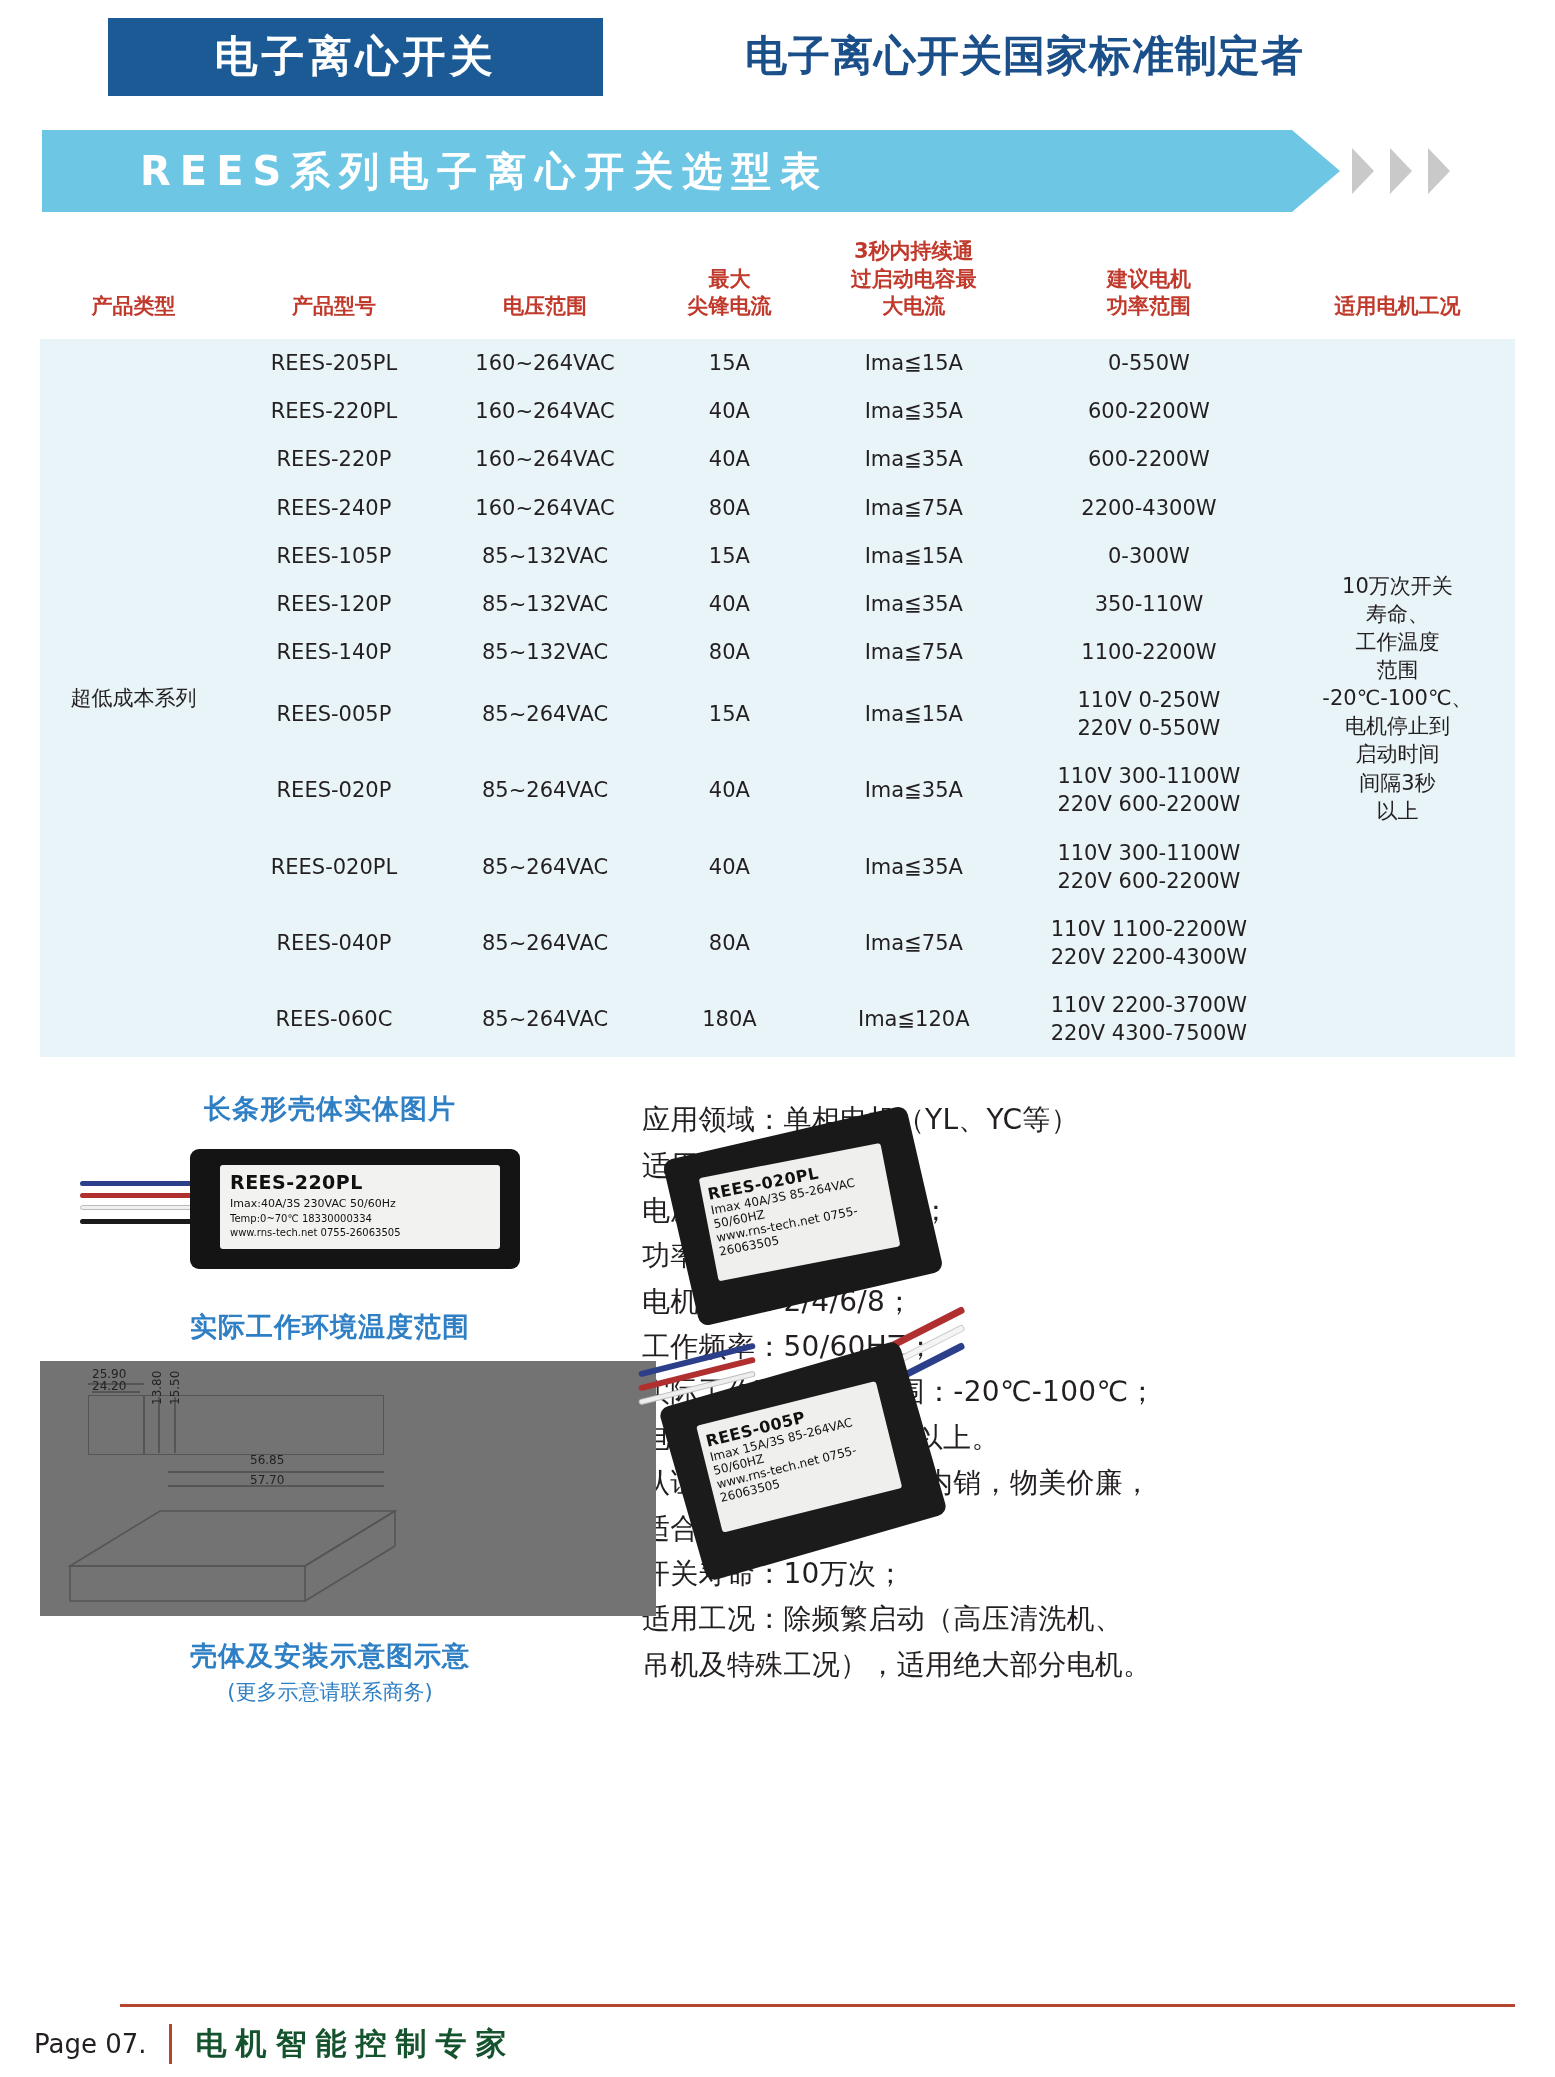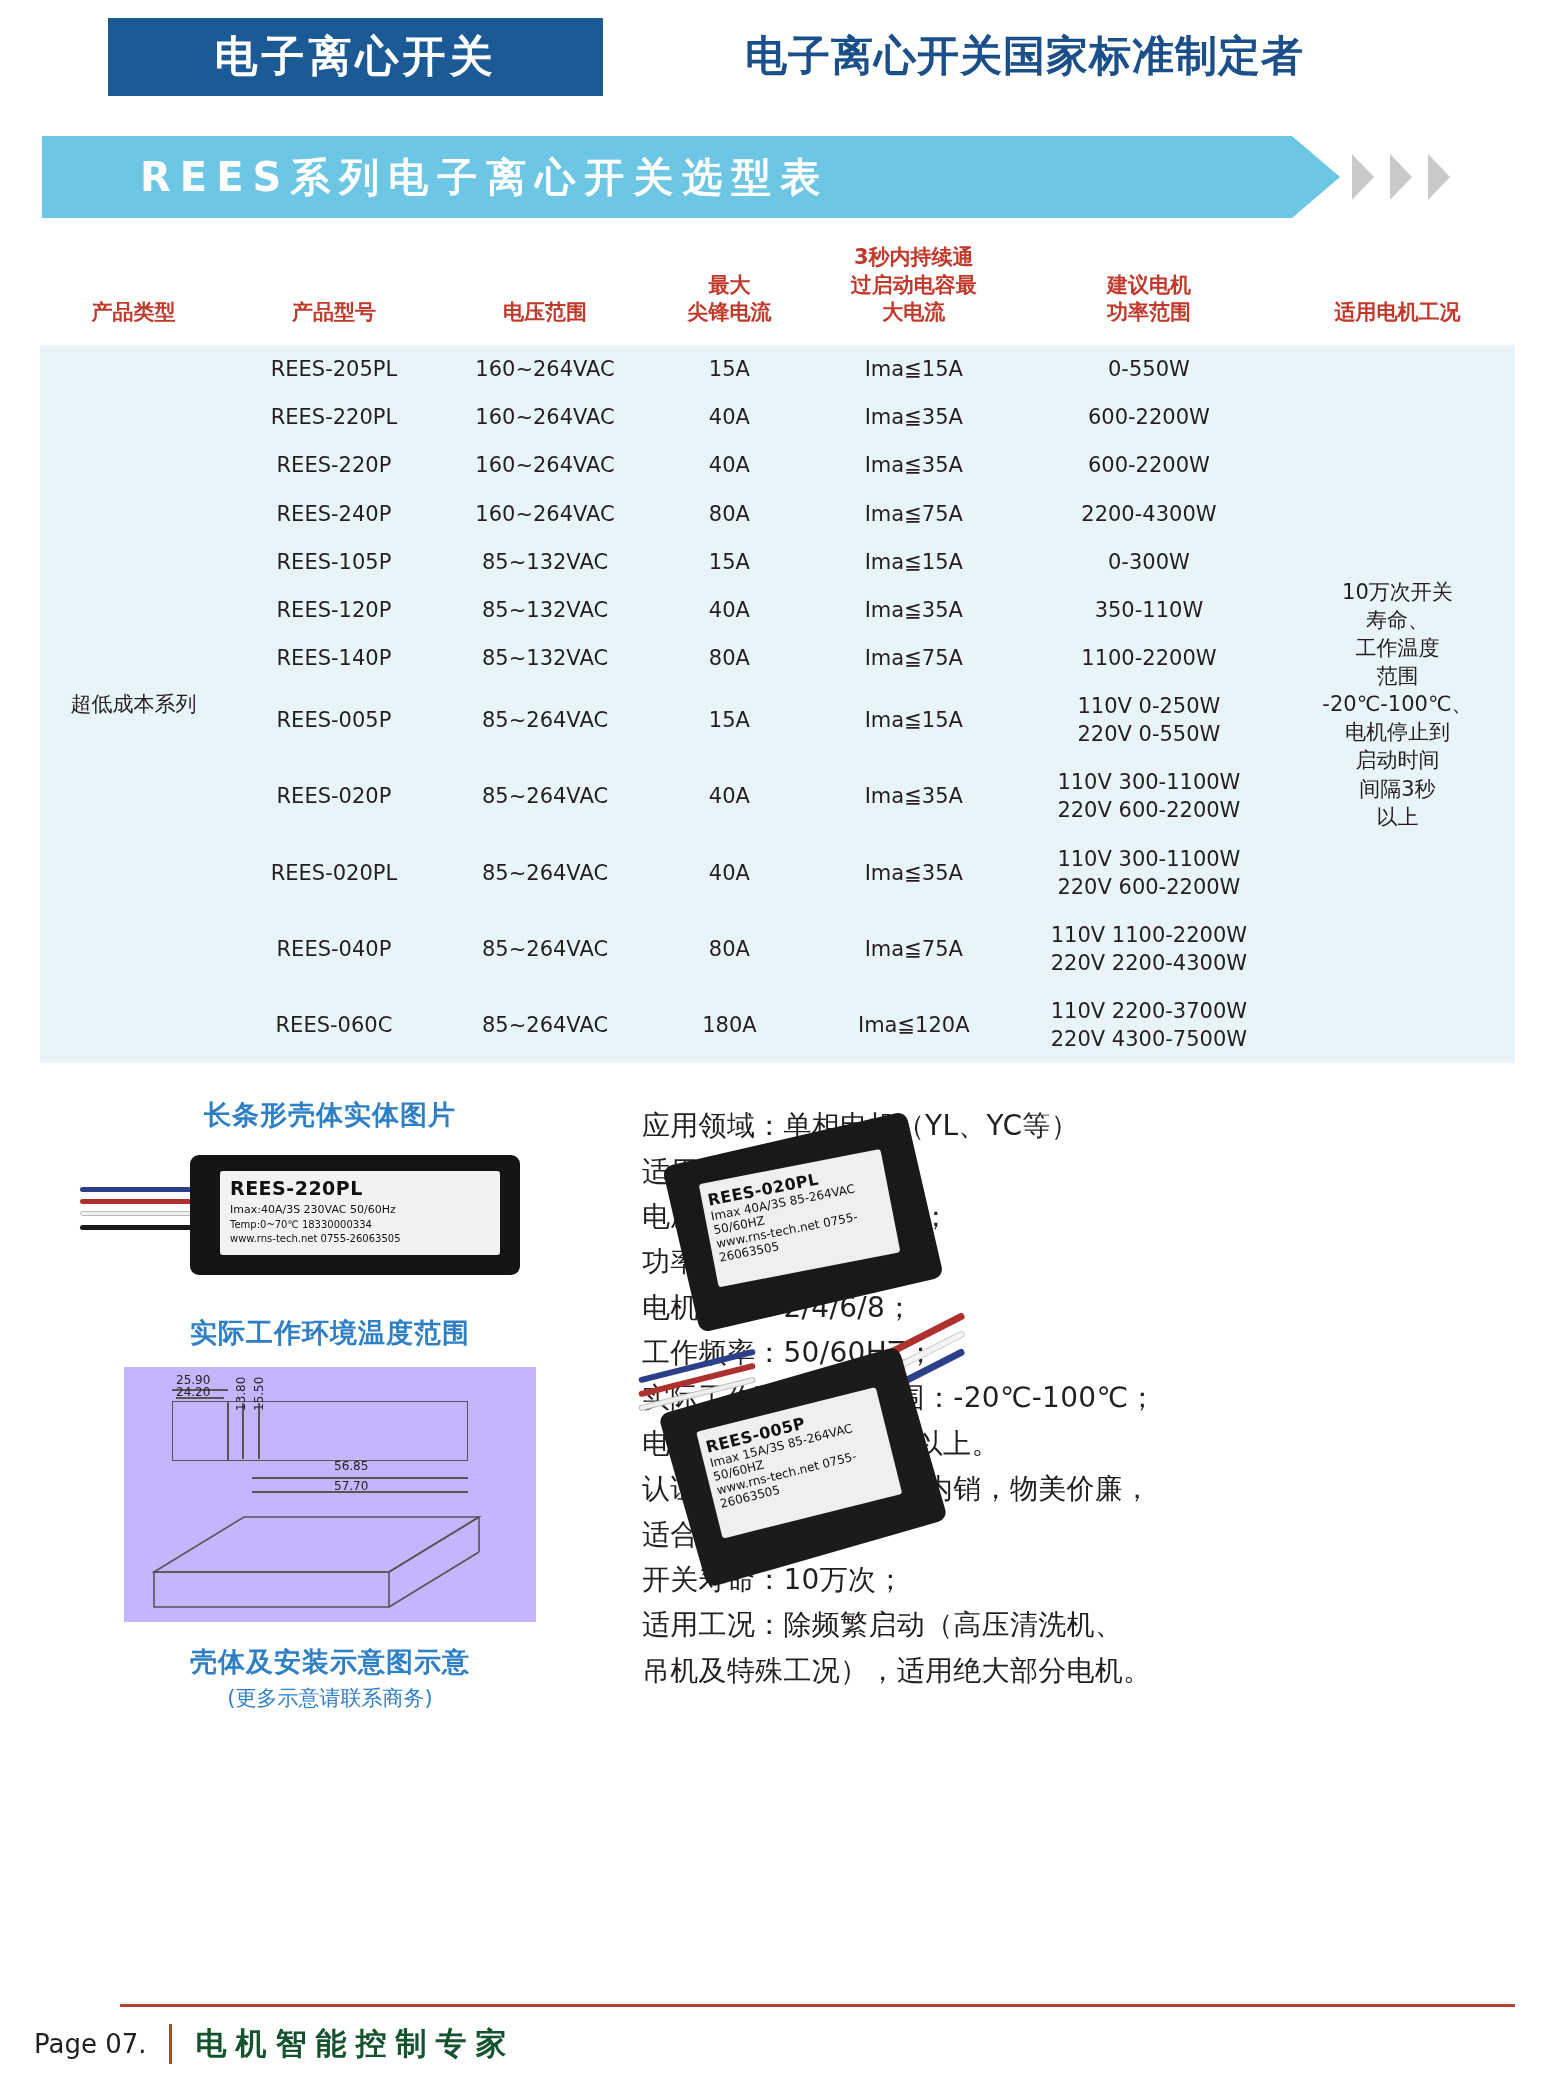--- a/index.html
+++ b/index.html
@@ -23,21 +23,21 @@
   }
   .header-badge span {
     color:#ffffff; font-size:43px; font-weight:bold; letter-spacing:4px;
   }
   .header-slogan {
     position:absolute; left:745px; top:28px;
     color:#1b4f8a; font-size:42px; font-weight:bold; letter-spacing:1px;
   }
 
   
-  .title-bar-wrap { position:relative; height:95px; margin-top:18px; }
+  .title-bar-wrap { position:relative; height:95px; margin-top:12px; }
   .title-bar {
     position:absolute; left:42px; top:0;
     width:1250px; height:82px;
     background:#6cc6e4;
   }
   .title-bar-arrow {
     position:absolute; left:1292px; top:0;
     width:0; height:0;
     border-top:41px solid transparent;
     border-bottom:41px solid transparent;
@@ -108,22 +108,22 @@
   .dev-label .ln2 { font-size:11px; color:#111; margin-top:4px;}
   .dev-label .ln3 { font-size:10px; color:#111; margin-top:3px;}
   .dev-label .ln4 { font-size:10px; color:#111; margin-top:3px;}
   .wire { position:absolute; height:5px; border-radius:3px; }
   .w1 { left:10px; top:40px; width:118px; background:#2b3f8a; }
   .w2 { left:10px; top:52px; width:118px; background:#b03030; }
   .w3 { left:10px; top:64px; width:118px; background:#f0f0f0; border:1px solid #bbb;}
   .w4 { left:10px; top:78px; width:118px; background:#1a1a1a; }
 
   .drawing {
-    margin:16px auto 0; width:412px; height:255px;
-    background:#c4b5fd; position:relative;
+    margin:16px auto 0; width:616px; height:255px;
+    background:#737373; position:relative;
   }
   .dl { position:absolute; background:#555; }
   .dtext { position:absolute; font-size:12px; color:#222; }
   .dbox { position:absolute; border:1.5px solid #555; }
 
   .photo2 {
     position:absolute; left:598px; top:30px; width:330px; height:470px;
   }
   .dev2 {
     position:absolute; left:40px; top:10px; width:250px; height:170px;

